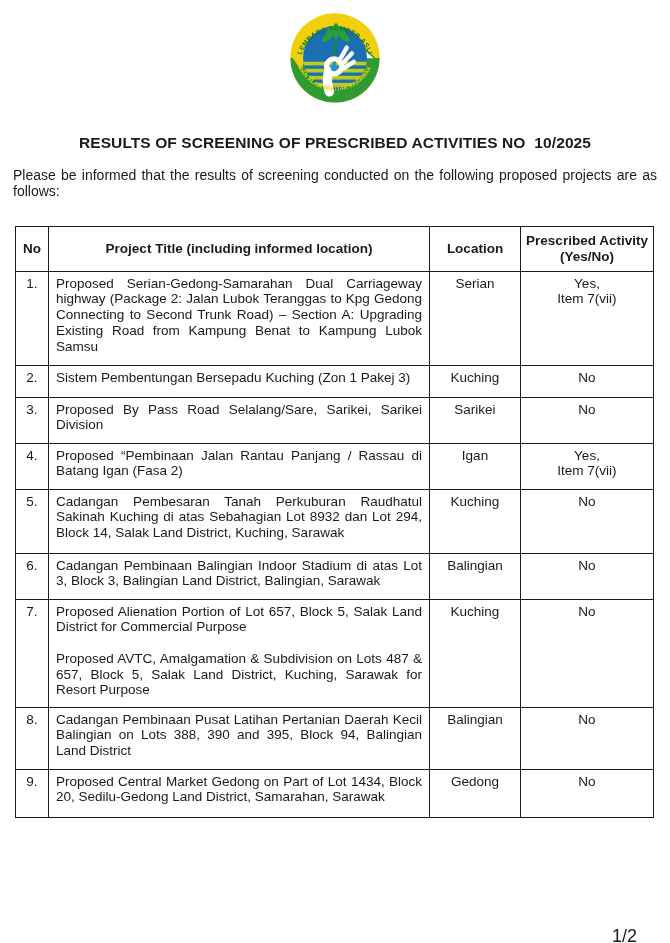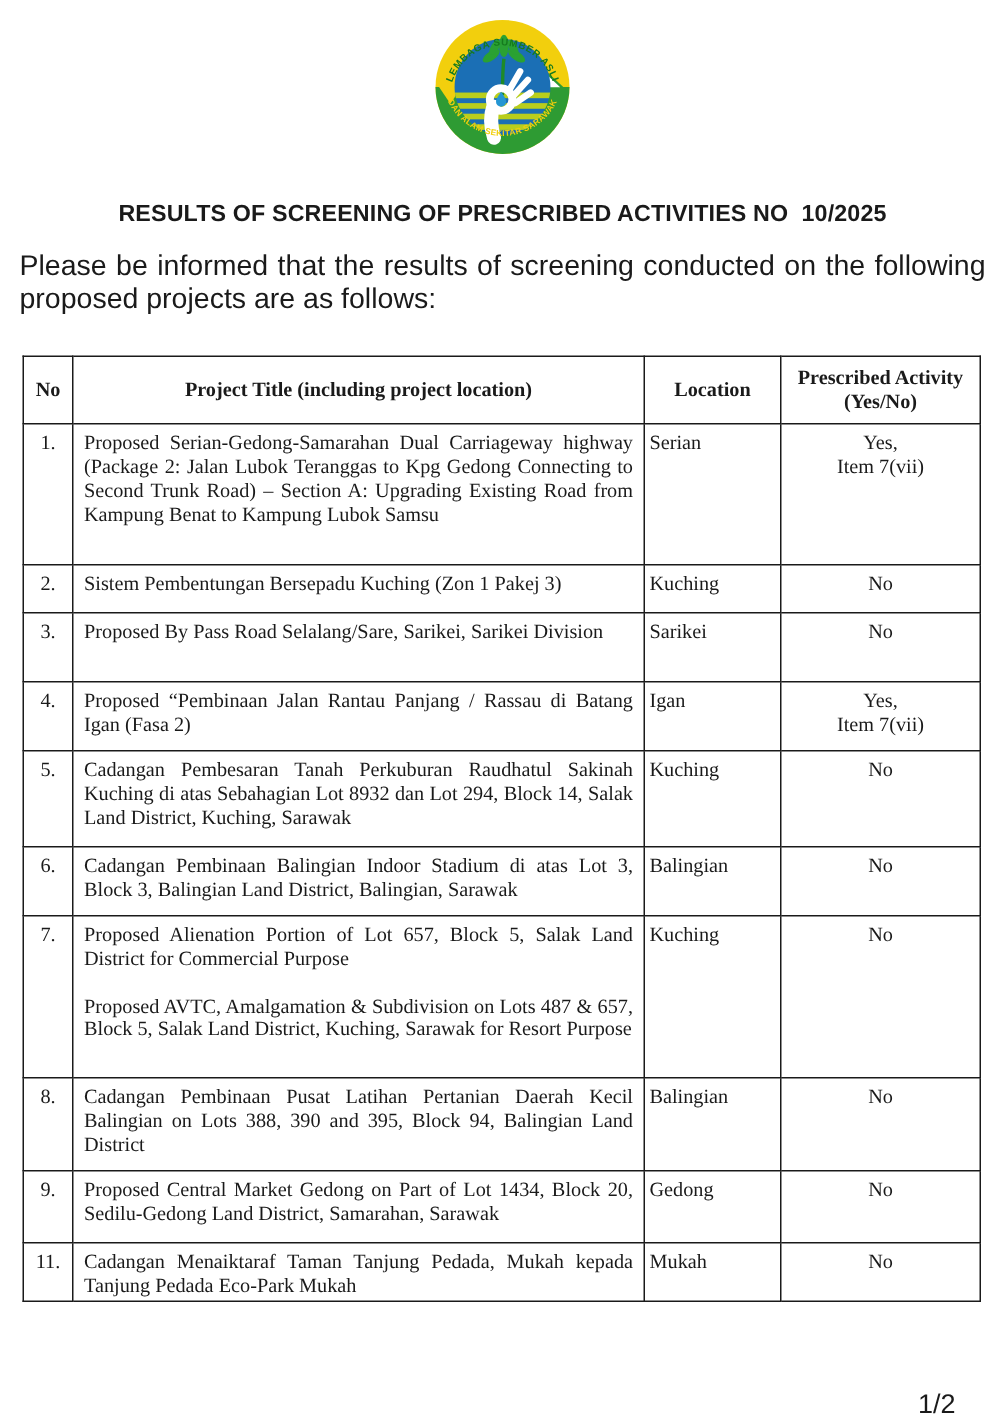--- a/index.html
+++ b/index.html
@@ -10,38 +10,38 @@
   }
   .page{position:relative;width:670px;height:943px;}
   .logo{display:block;margin:10px auto 0;width:94px;height:94px;}
   .doc-title{
     margin:30px 6px 0;text-align:center;
     font-size:15.5px;font-weight:bold;letter-spacing:.1px;
     white-space:pre-wrap;line-height:1.15;
   }
   .intro{
     margin:15px 13px 0;text-align:justify;
-    font-size:19px;line-height:1.17;
+    font-size:14px;line-height:1.17;
   }
   table.results{
     border-collapse:collapse;table-layout:fixed;
-    margin:26px 0 0 15px;width:638px;font-family:Liberation Serif, serif;
+    margin:26px 0 0 15px;width:638px;
   }
   .results th,.results td{
     border:1px solid #1a1a1a;
     font-size:13.5px;line-height:1.17;
     vertical-align:top;overflow:hidden;
   }
   .results th{
     font-weight:bold;text-align:center;vertical-align:middle;
     height:40px;padding:2px 4px;white-space:pre-line;
   }
   .c-no{text-align:center;padding:4px 2px 2px;}
   .c-title{text-align:justify;padding:4px 7px 2px;white-space:pre-wrap;margin-top:32px;}
-  .c-loc{padding:4px 3px 2px;}
+  .c-loc{text-align:center;padding:4px 3px 2px;}
   .c-act{text-align:center;padding:4px 1px 2px;white-space:pre-wrap;}
   
   #tbody tr:nth-child(1) td{height:87px;}
   #tbody tr:nth-child(2) td{height:25px;}
   #tbody tr:nth-child(3) td{height:39px;}
   #tbody tr:nth-child(4) td{height:39px;}
   #tbody tr:nth-child(5) td{height:57px;}
   #tbody tr:nth-child(6) td{height:39px;}
   #tbody tr:nth-child(7) td{height:101px;}
   #tbody tr:nth-child(8) td{height:55px;}
@@ -117,21 +117,21 @@
   <table class="results">
     <colgroup>
       <col style="width:33px">
       <col style="width:381px">
       <col style="width:91px">
       <col style="width:133px">
     </colgroup>
     <thead>
       <tr>
         <th>No</th>
-        <th>Project Title (including project location)</th>
+        <th>Project Title (including informed location)</th>
         <th>Location</th>
         <th>Prescribed Activity
 (Yes/No)</th>
       </tr>
     </thead>
     <tbody id="tbody">
         <tr>
     <td class="c-no">1.</td>
     <td class="c-title">Proposed Serian-Gedong-Samarahan Dual Carriageway highway (Package 2: Jalan Lubok Teranggas to Kpg Gedong Connecting to Second Trunk Road) – Section A: Upgrading Existing Road from Kampung Benat to Kampung Lubok Samsu</td>
     <td class="c-loc">Serian</td>
@@ -182,24 +182,18 @@
     <td class="c-title">Cadangan Pembinaan Pusat Latihan Pertanian Daerah Kecil Balingian on Lots 388, 390 and 395, Block 94, Balingian Land District</td>
     <td class="c-loc">Balingian</td>
     <td class="c-act">No</td>
   </tr>
         <tr>
     <td class="c-no">9.</td>
     <td class="c-title">Proposed Central Market Gedong on Part of Lot 1434, Block 20, Sedilu-Gedong Land District, Samarahan, Sarawak</td>
     <td class="c-loc">Gedong</td>
     <td class="c-act">No</td>
   </tr>
-        <tr>
-    <td class="c-no">11.</td>
-    <td class="c-title">Cadangan Menaiktaraf Taman Tanjung Pedada, Mukah kepada Tanjung Pedada Eco-Park Mukah</td>
-    <td class="c-loc">Mukah</td>
-    <td class="c-act">No</td>
-  </tr>
       </tbody>
   </table>
 
   <div class="pagenum">1/2</div>
 
 </div>
 
 </body></html>

